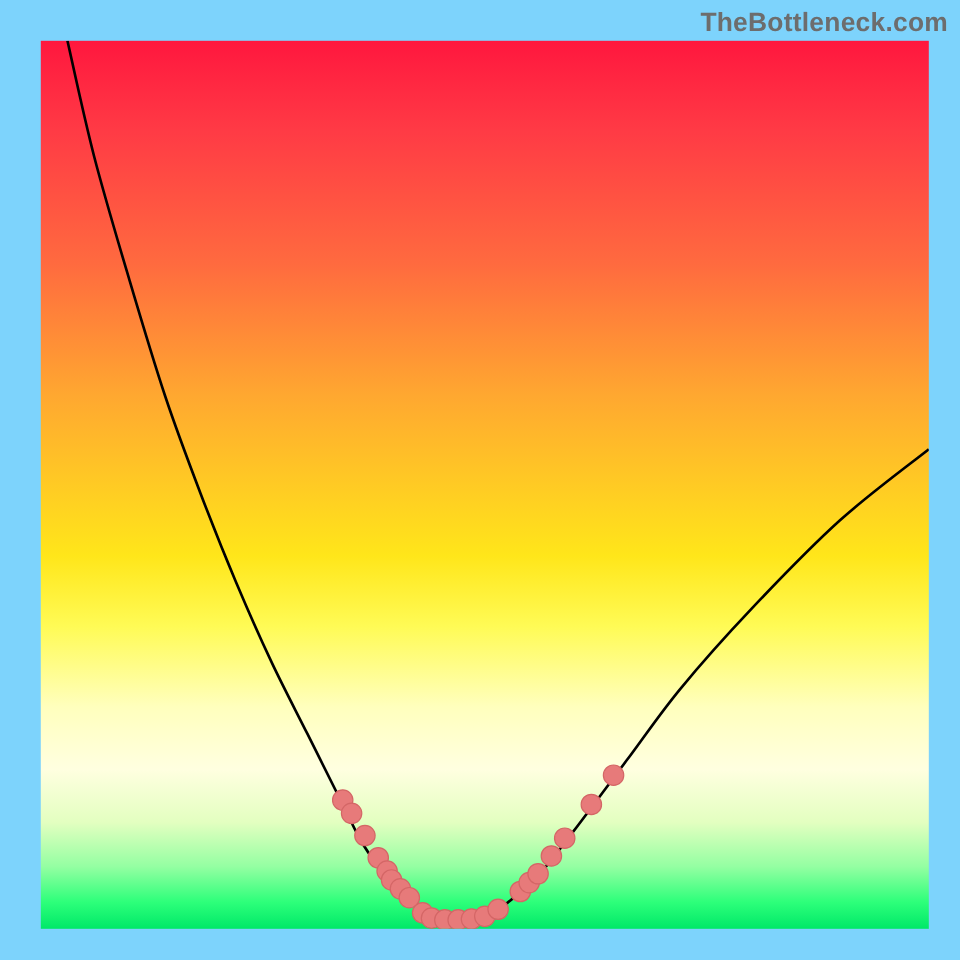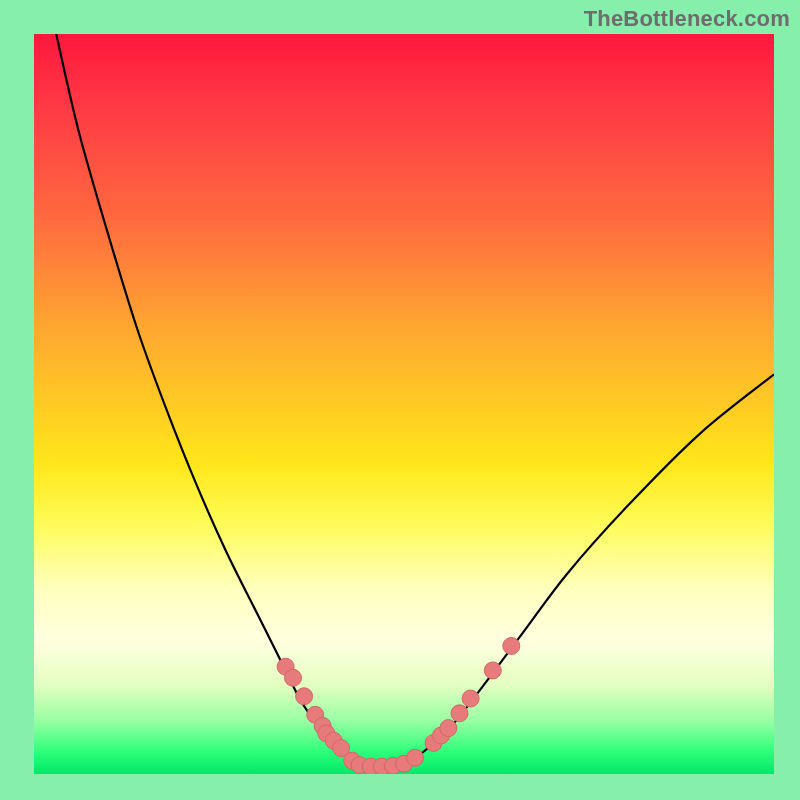--- a/index.html
+++ b/index.html
@@ -7,21 +7,21 @@
     padding: 0;
     width: 800px;
     height: 800px;
     overflow: hidden;
     font-family: Arial, Helvetica, sans-serif;
   }
   .frame {
     position: relative;
     width: 800px;
     height: 800px;
-    background: #86efac;
+    background: #7dd3fc;
   }
   .plot {
     position: absolute;
     left: 34px;
     top: 34px;
     width: 740px;
     height: 740px;
     background: linear-gradient(to bottom,
       #ff173e 0%,
       #ff3a45 10%,

